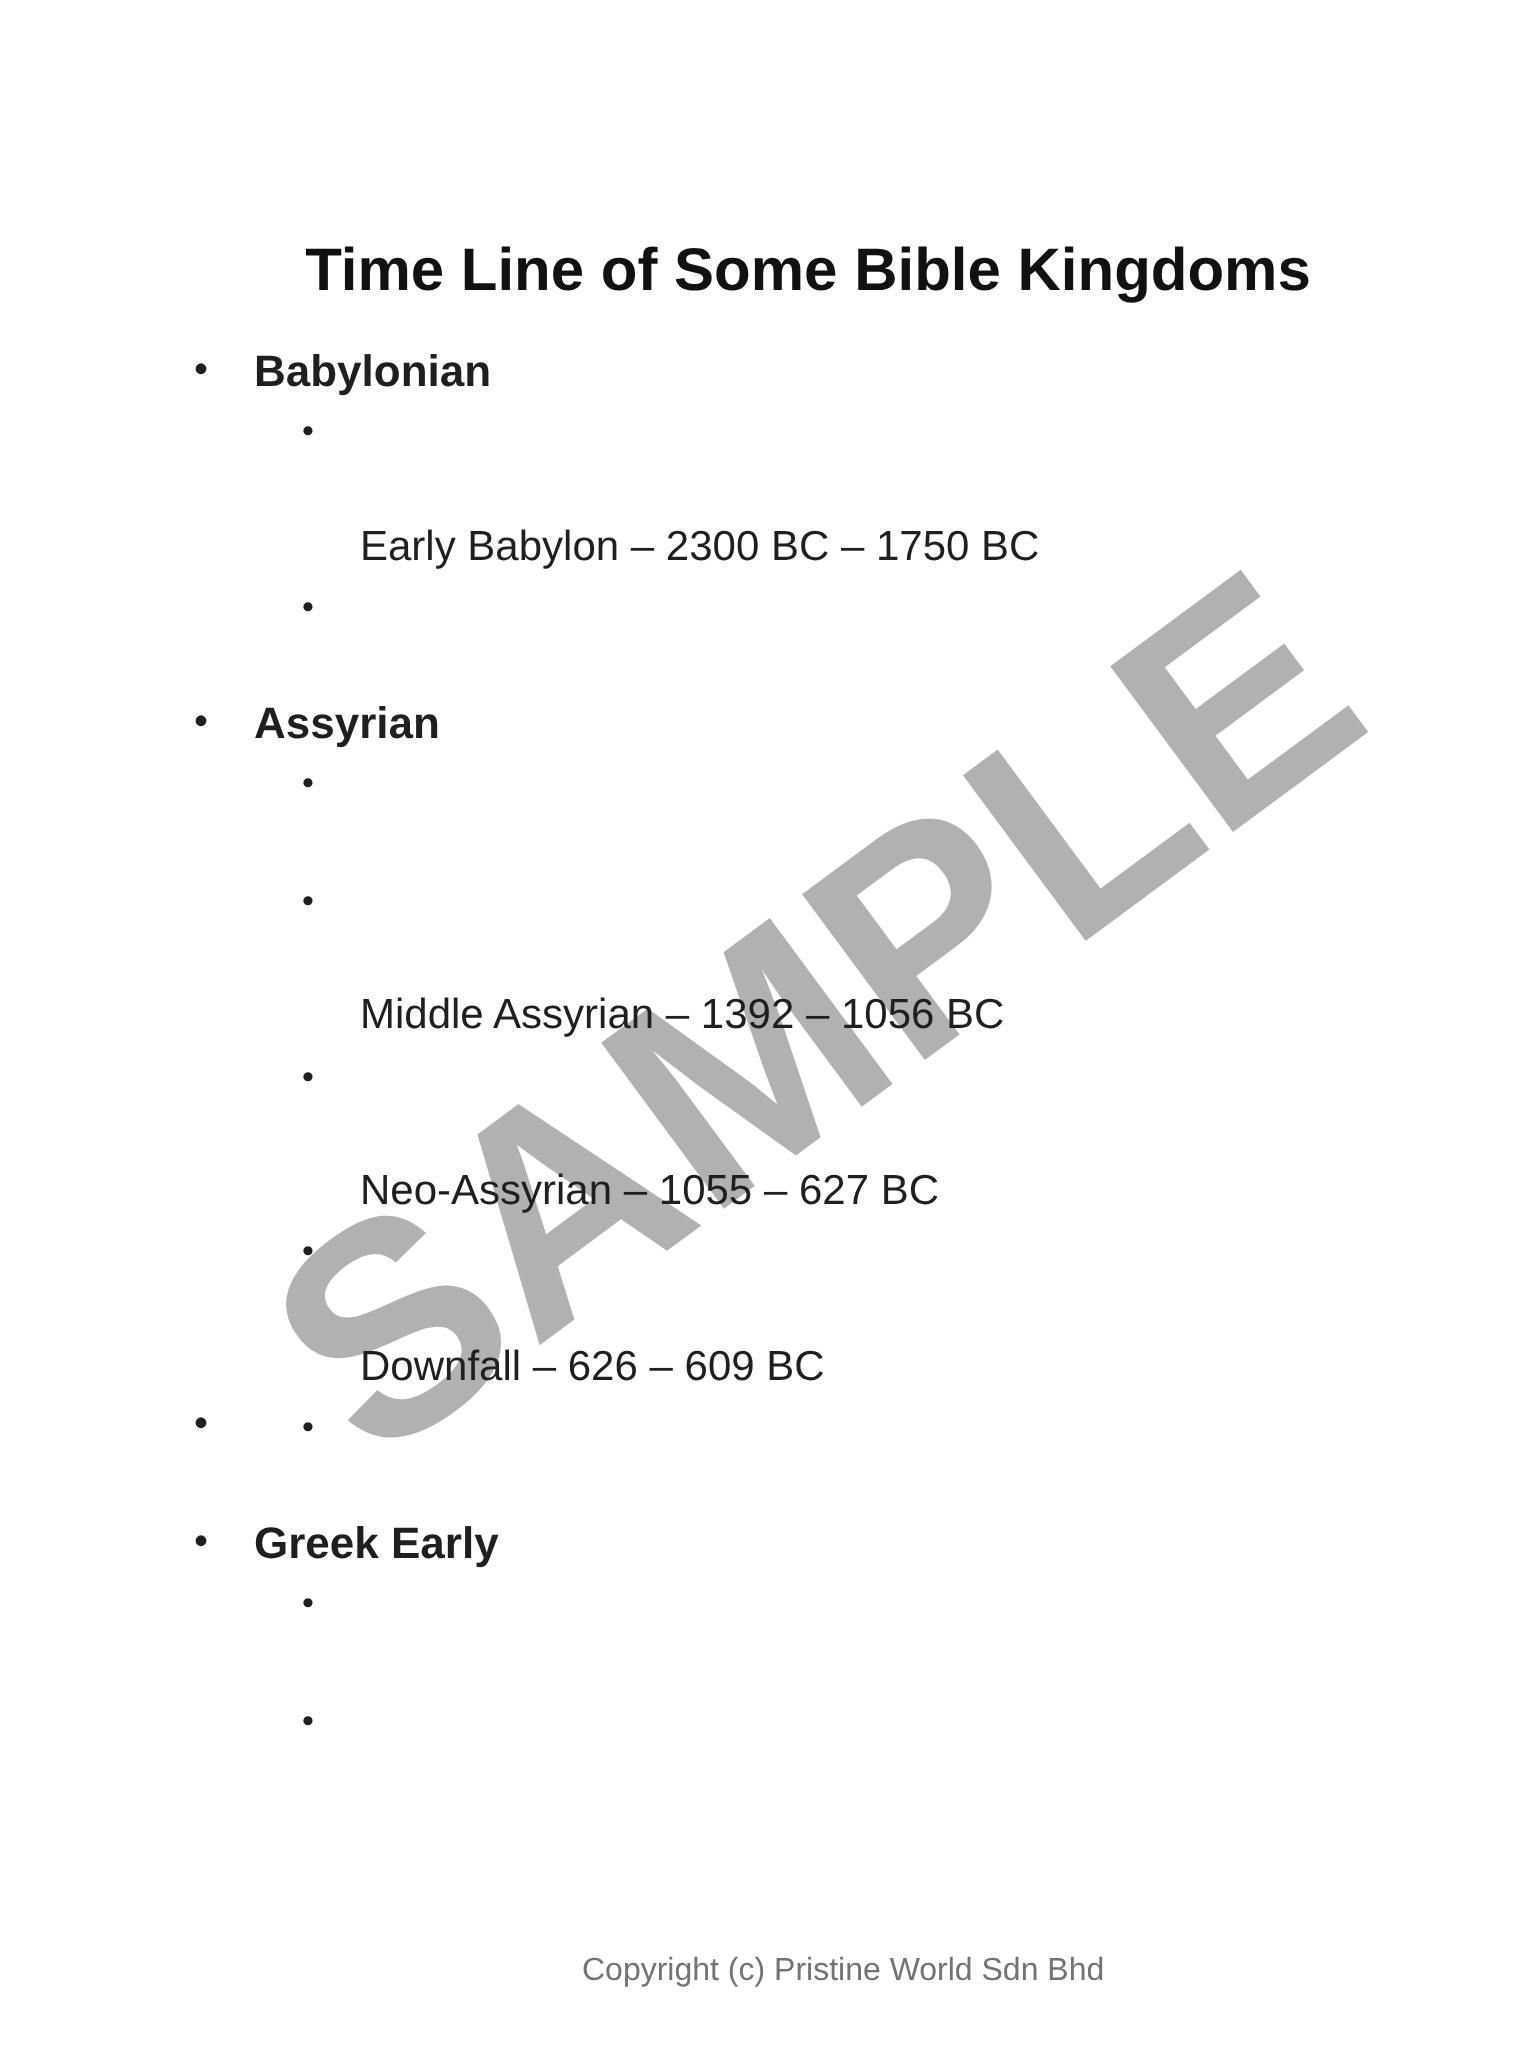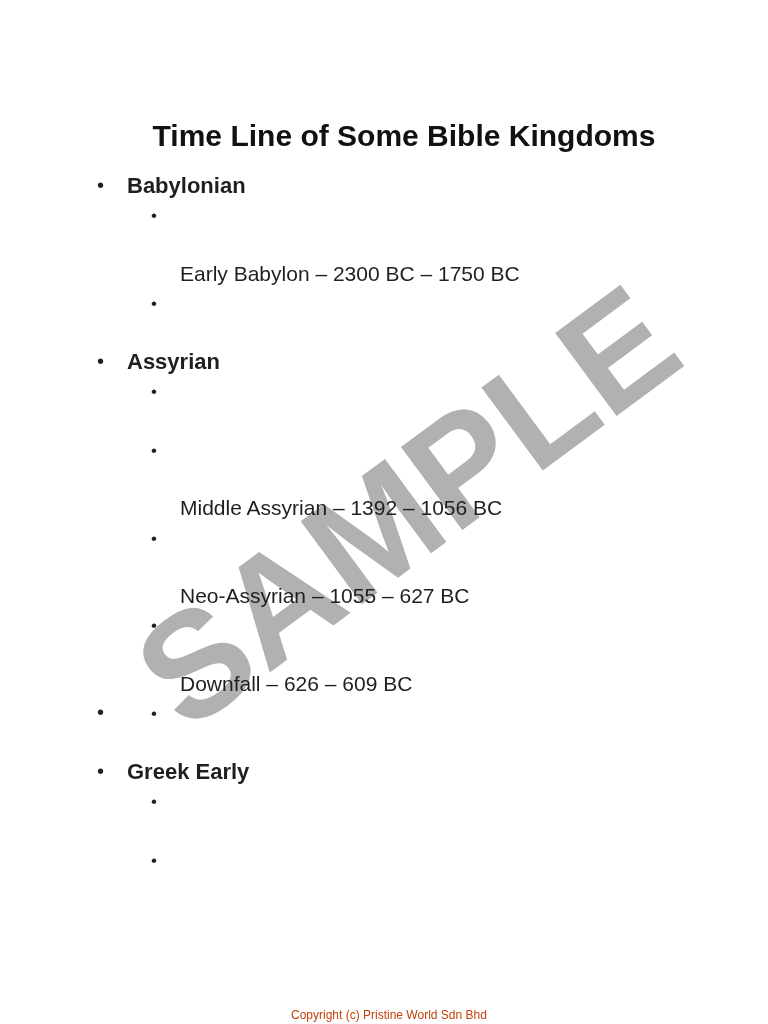--- a/index.html
+++ b/index.html
@@ -41,22 +41,22 @@
 
   
   .watermark {
     position: absolute; left: 407px; top: 507px;
     transform: translate(-50%, -50%) rotate(-36.5deg);
     font-size: 150px; font-weight: bold;
     color: #b1b1af; white-space: nowrap;
     z-index: 1; user-select: none;
   }
   .copyright {
-    position: absolute; left: 291px; top: 1008px;
-    font-size: 12px; color: #c2410c;
+    position: absolute; left: 291px; top: 977px;
+    font-size: 16px; color: #737373;
     z-index: 1; white-space: nowrap;
   }
 
   
   .content {
     position: absolute; top: 171px; left: 0; width: 768px;
     z-index: 2; color: #1f1f1f;
   }
   .row { position: relative; }
   .h-row {

